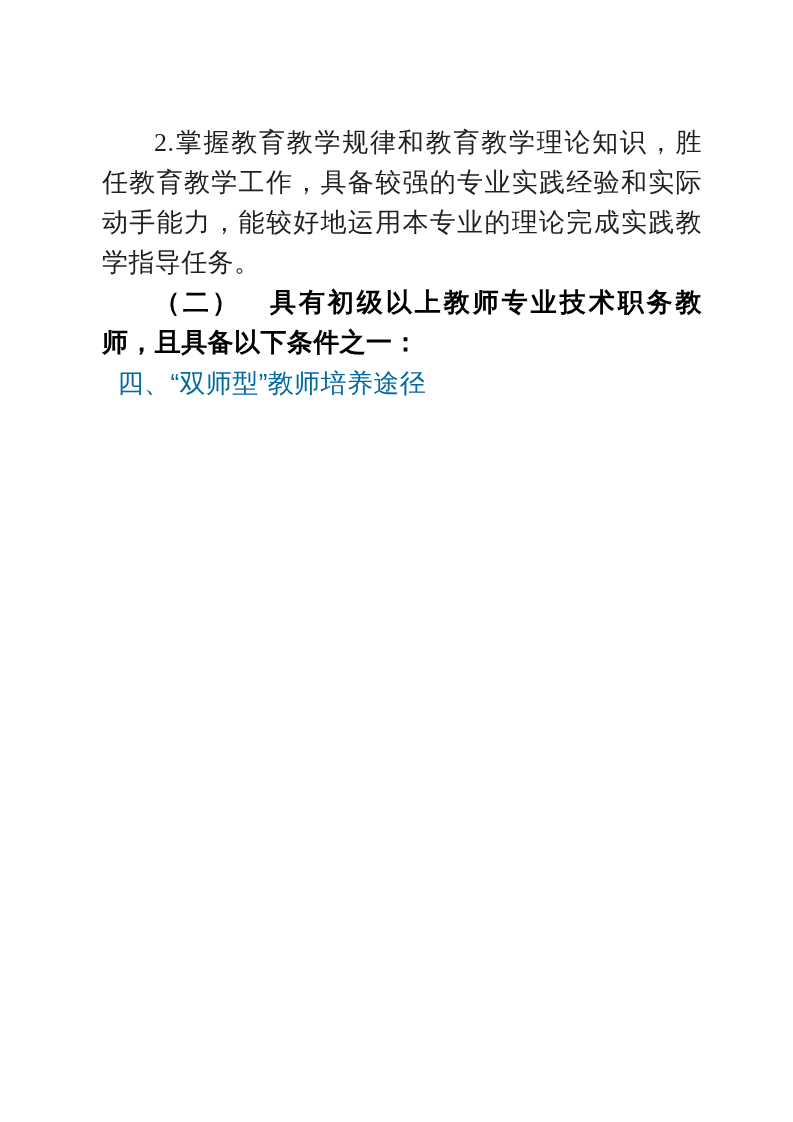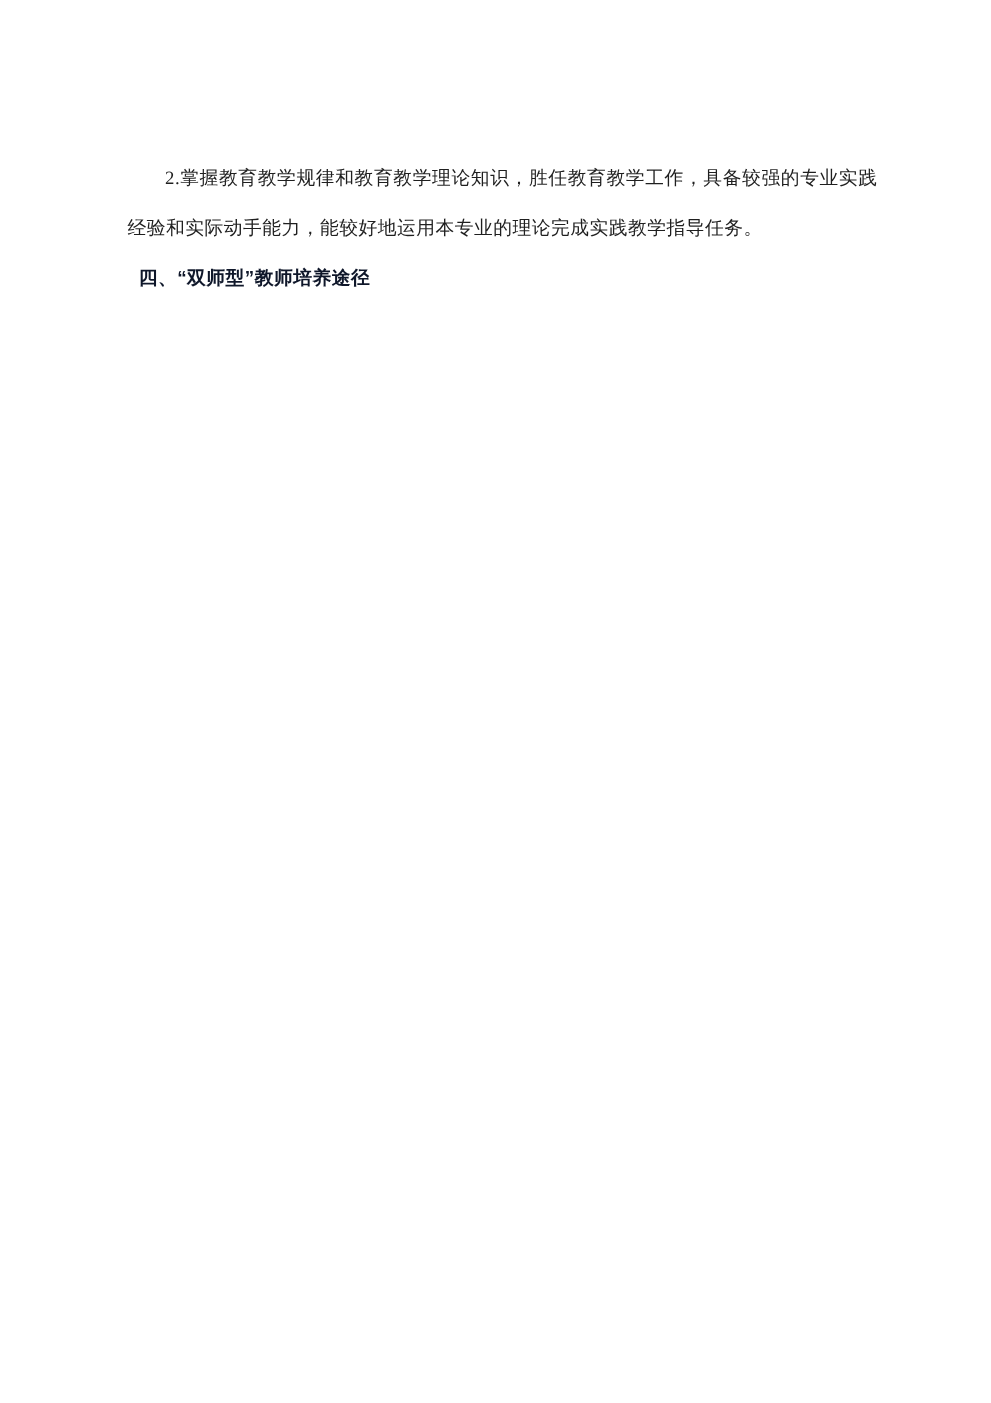--- a/index.html
+++ b/index.html
@@ -16,45 +16,46 @@
   }
   .content {
     position: absolute;
     left: 102px;
     top: 123px;
     width: 600px;
   }
   p.para {
     margin: 0;
     padding: 0;
-    font-size: 15px;
+    font-size: 26px;
     line-height: 40px;
     text-align: justify;
     text-justify: inter-ideograph;
     text-indent: 2em;
     letter-spacing: 0.4px;
   }
   p.t-body {
     font-family: "Liberation Serif", "DejaVu Serif", serif;
     font-weight: normal;
     color: #1f1f1f;
   }
   p.t-bold {
     font-family: "Liberation Serif", "DejaVu Serif", serif;
     font-weight: bold;
     color: #000000;
   }
   p.t-hei {
     font-family: "Liberation Sans", "DejaVu Sans", sans-serif;
-    font-weight: bold;
-    color: #0f172a;
+    font-weight: normal;
+    color: #0369a1;
     text-indent: 0.6em;
   }
 </style>
 </head>
 <body>
 
 <div class="page">
   <div class="content">
     <p class="para t-body">2.掌握教育教学规律和教育教学理论知识，胜任教育教学工作，具备较强的专业实践经验和实际动手能力，能较好地运用本专业的理论完成实践教学指导任务。</p>
+    <p class="para t-bold">（二）　具有初级以上教师专业技术职务教师，且具备以下条件之一：</p>
     <p class="para t-hei">四、“双师型”教师培养途径</p>
   </div>
 </div>
 
 </body></html>

